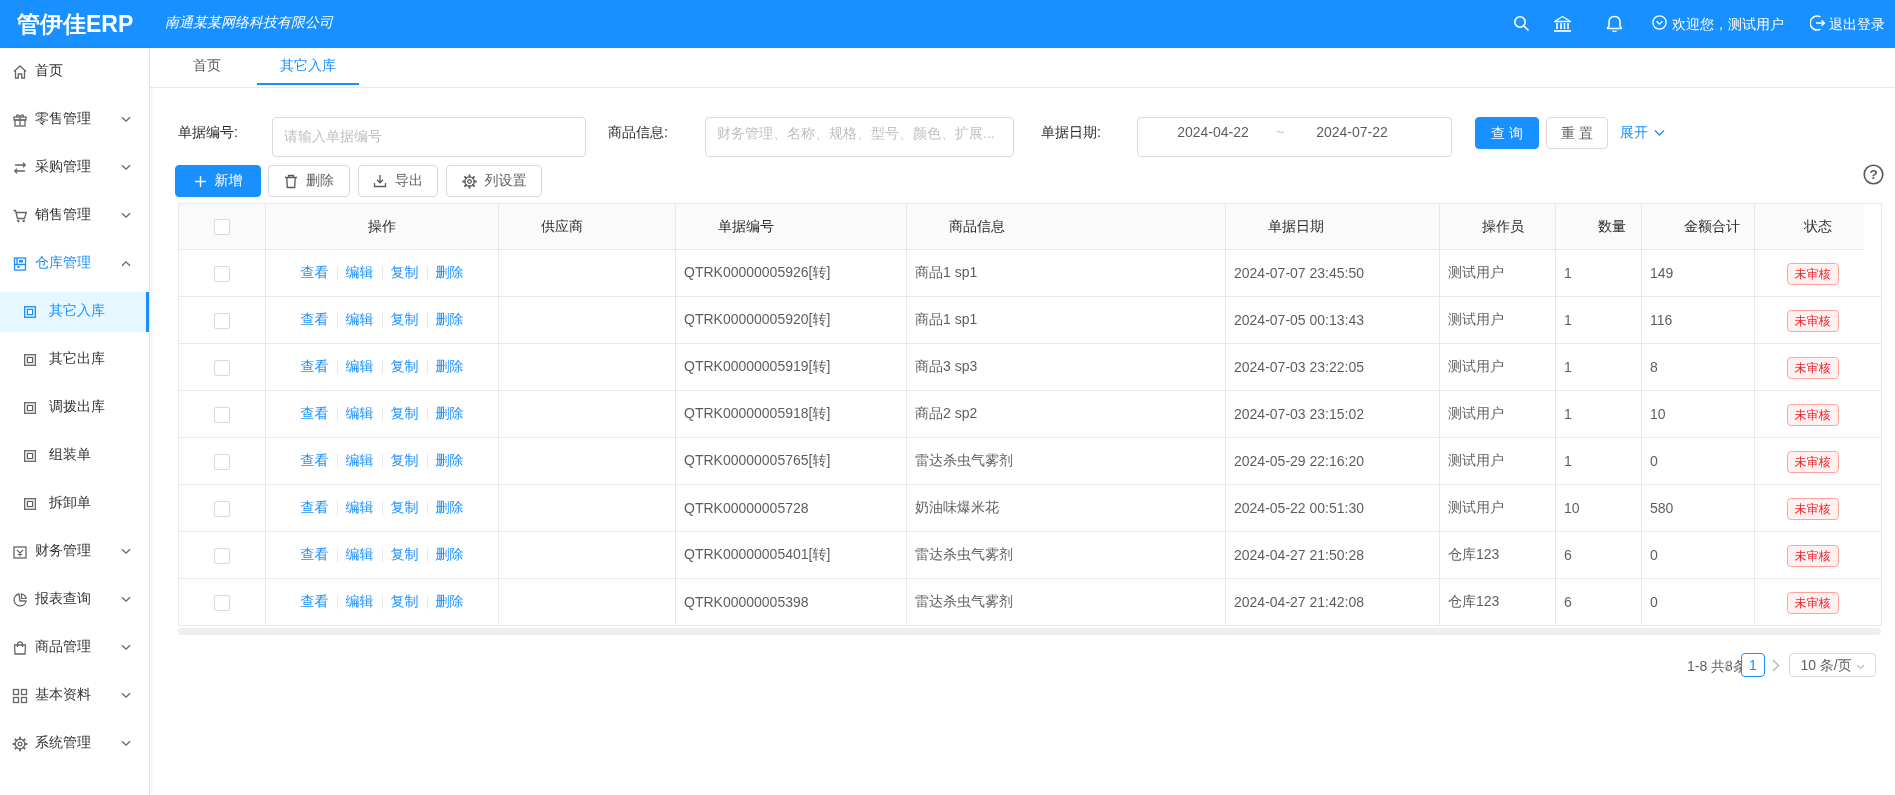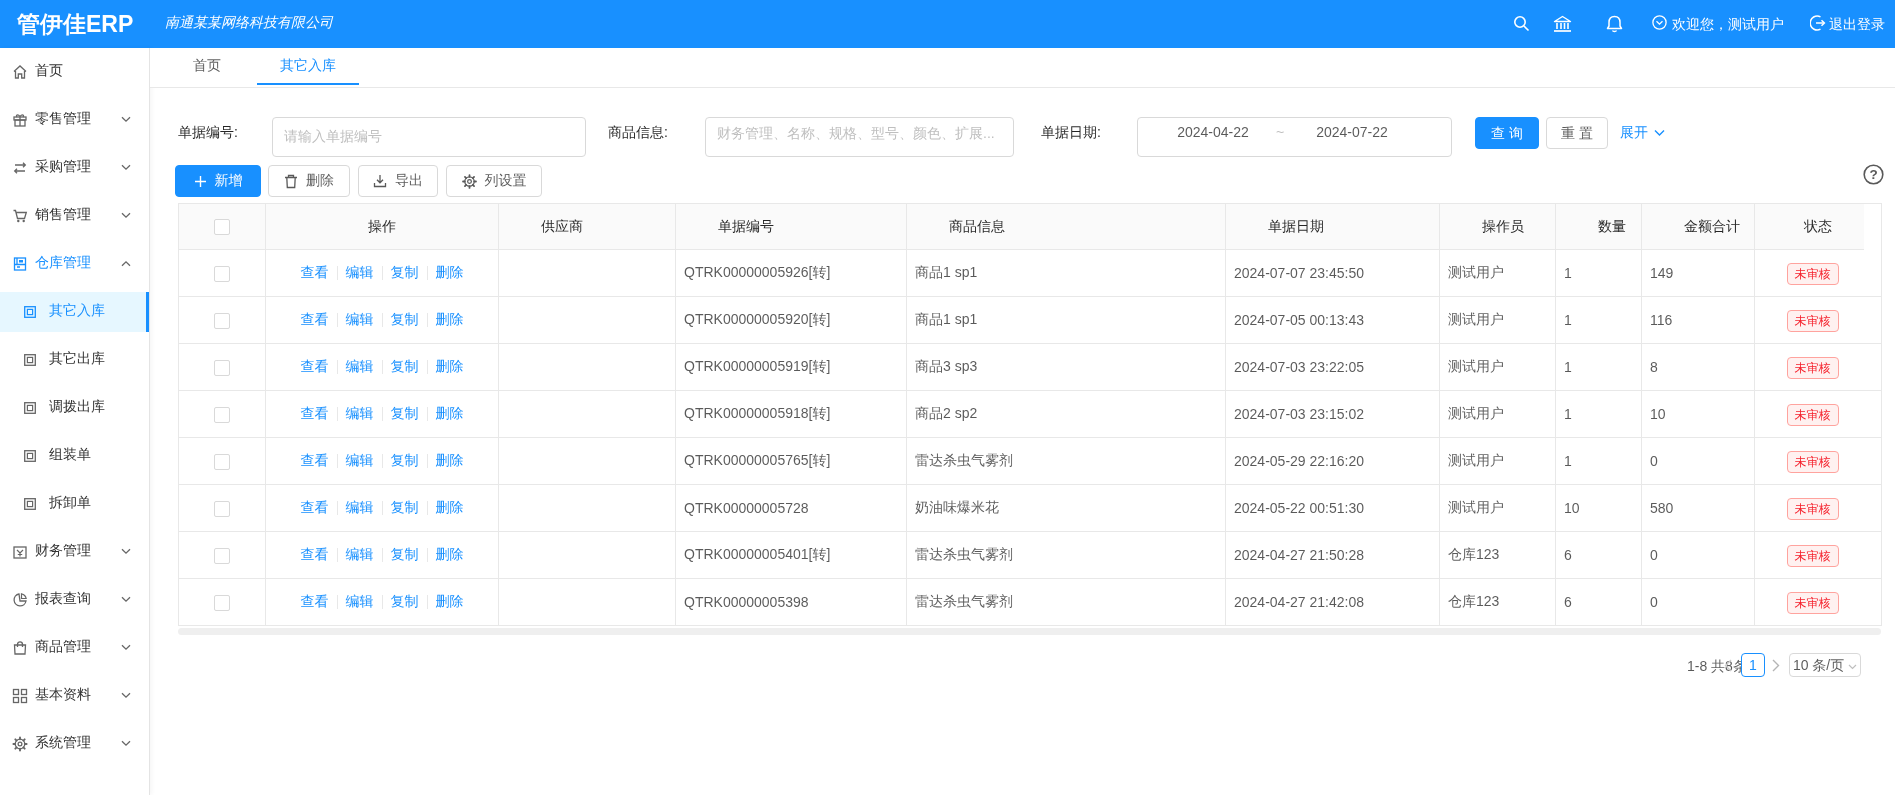--- a/index.html
+++ b/index.html
@@ -429,15 +429,15 @@
 <div class="abs" style="left:1864px; top:204px; width:17px; height:46px; background:#fff;"></div>
 
 <div class="pgtext" style="left:1687px;">1-8 共8条</div>
 <svg class="abs" style="left:1724px; top:659px;" width="8" height="13" viewBox="0 0 8 13">
     <path d="M7 1 L1.5 6.5 L7 12" fill="none" stroke="#cacaca" stroke-width="1.4"></path>
   </svg>
 <div class="pgbox" style="left:1741px; width:24px; border:1px solid #1890ff; color:#1890ff; line-height:22px;">1</div>
 <svg class="abs" style="left:1772px; top:659px;" width="8" height="13" viewBox="0 0 8 13">
     <path d="M1 1 L6.5 6.5 L1 12" fill="none" stroke="#b5b5b5" stroke-width="1.4"></path>
   </svg>
-<div class="pgbox" style="left:1789px; width:72px; border:1px solid #d9d9d9; color:rgba(0,0,0,.65); line-height:22px;">10 条/页 <svg width="9" height="6" viewBox="0 0 9 6">
+<div class="pgbox" style="left:1789px; width:87px; border:1px solid #d9d9d9; color:rgba(0,0,0,.65); line-height:22px;">10 条/页 <svg width="9" height="6" viewBox="0 0 9 6">
       <path d="M1 1 L4.5 4.5 L8 1" fill="none" stroke="#bfbfbf" stroke-width="1.2"></path>
     </svg></div>
 
 </body></html>

